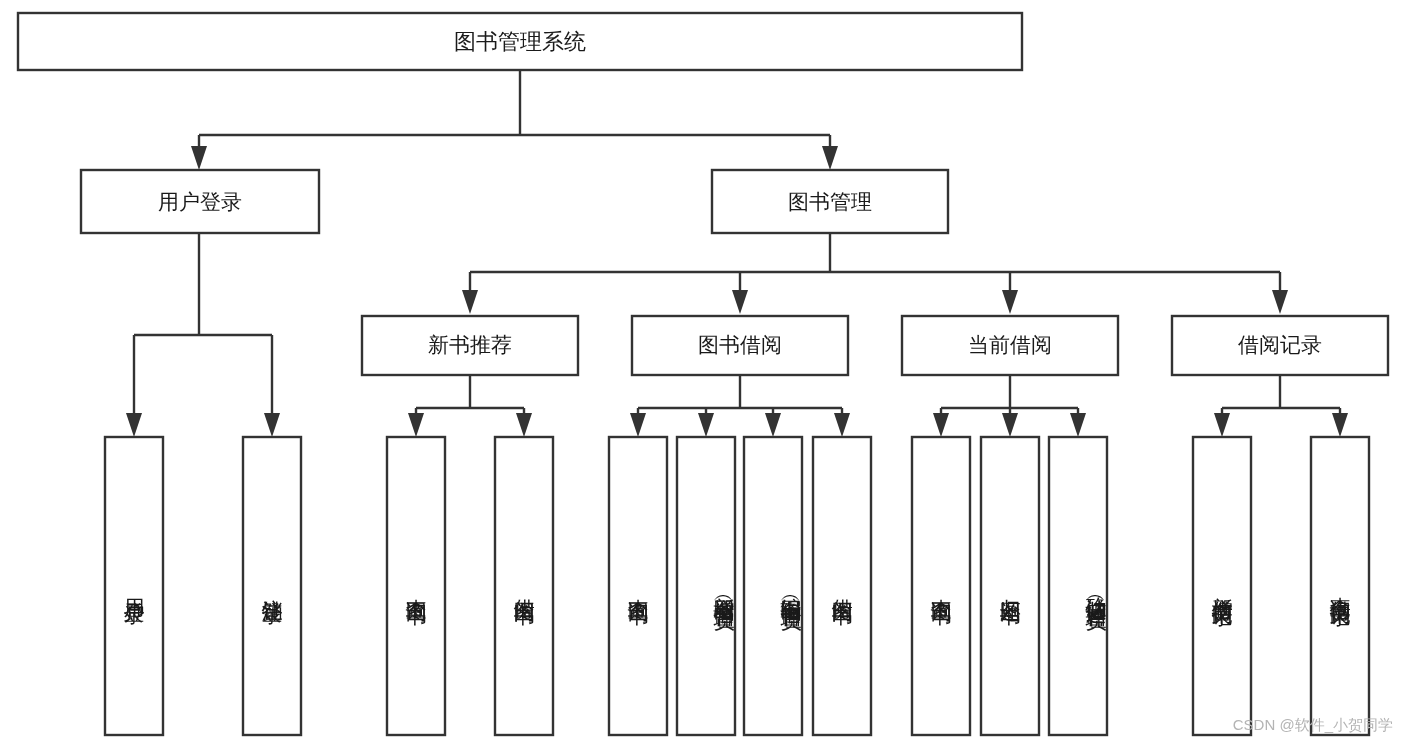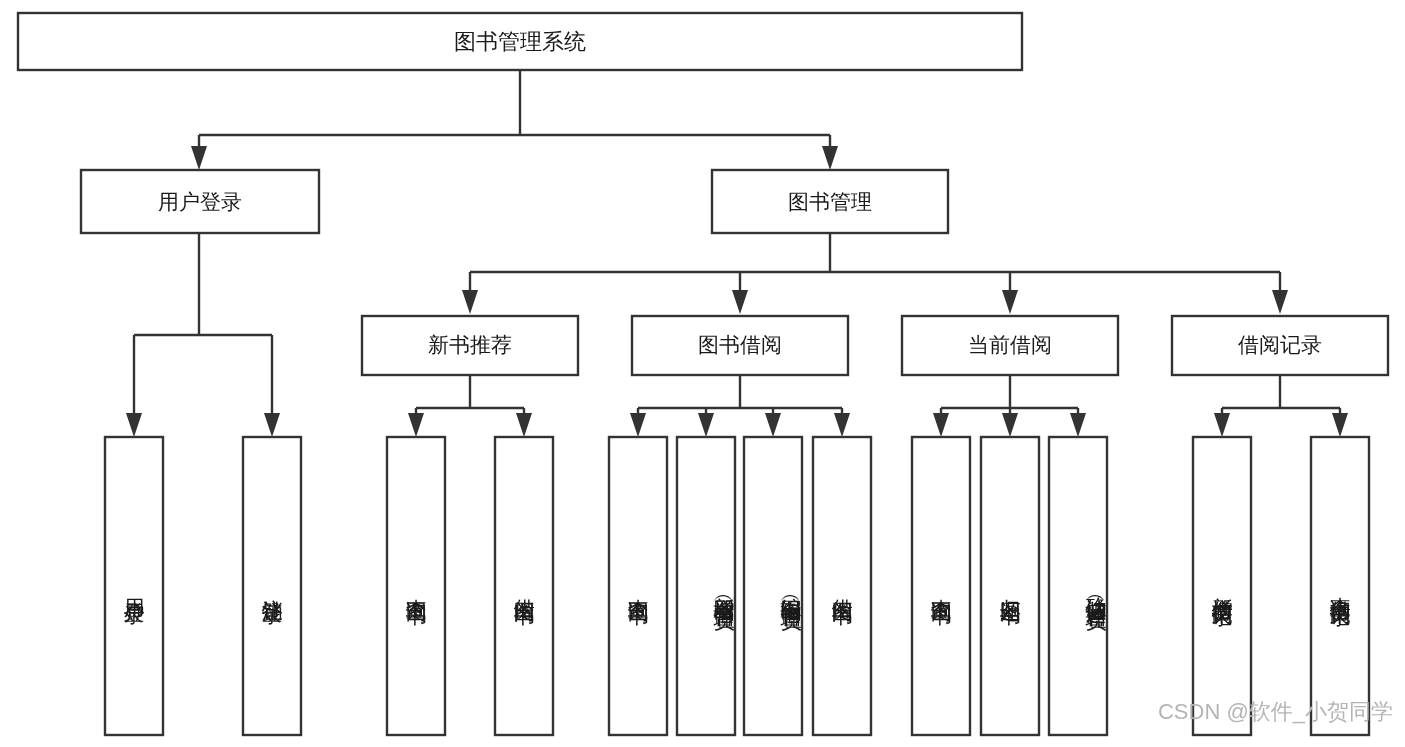--- a/index.html
+++ b/index.html
@@ -64,23 +64,23 @@
     line-height: 1.08;
     color: #1a1a1a;
     letter-spacing: 2px;
     white-space: nowrap;
     pointer-events: none;
     user-select: none;
   }
   .watermark {
     position: absolute;
     right: 12px;
-    bottom: 20px;
-    font-family: "Liberation Sans", "DejaVu Sans", sans-serif;
-    font-size: 22px;
+    bottom: 12px;
+    font-family: "Liberation Sans", "DejaVu Sans", sans-serif;
+    font-size: 15px;
     color: #b4b4b4;
     white-space: nowrap;
     user-select: none;
   }
 </style>
 </head>
 <body>
 
 <div id="diagram-root">
 

